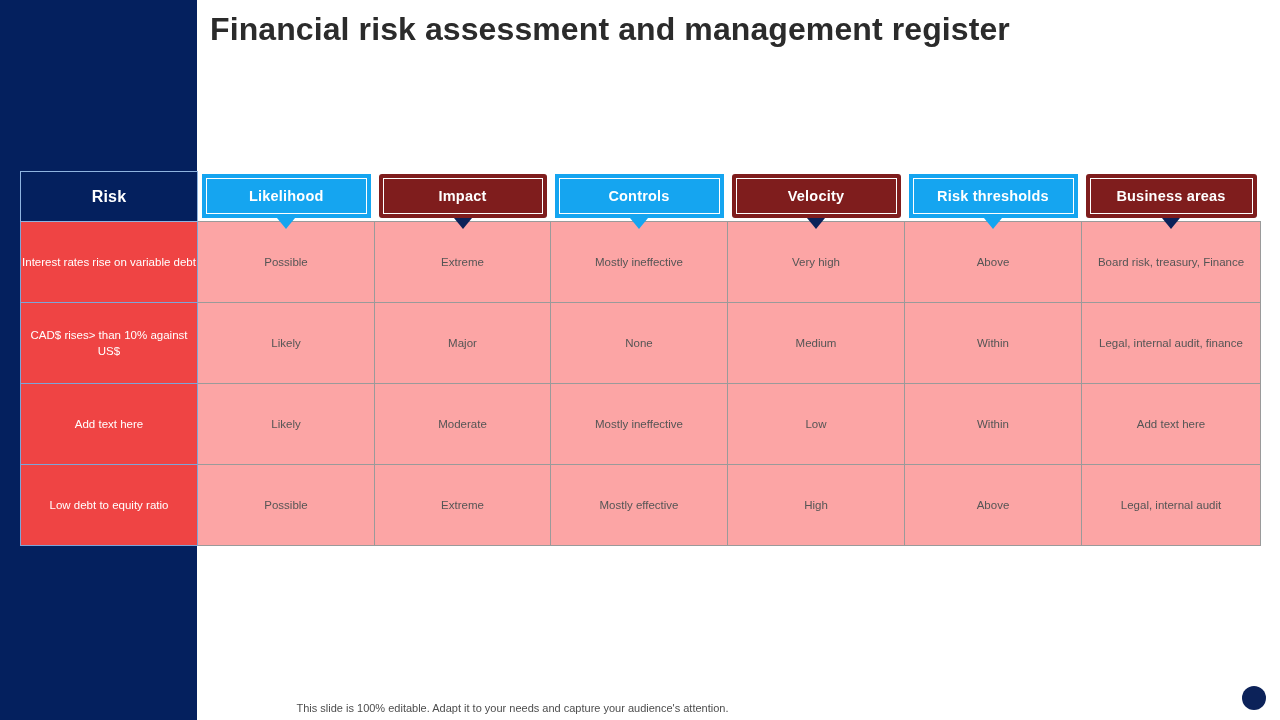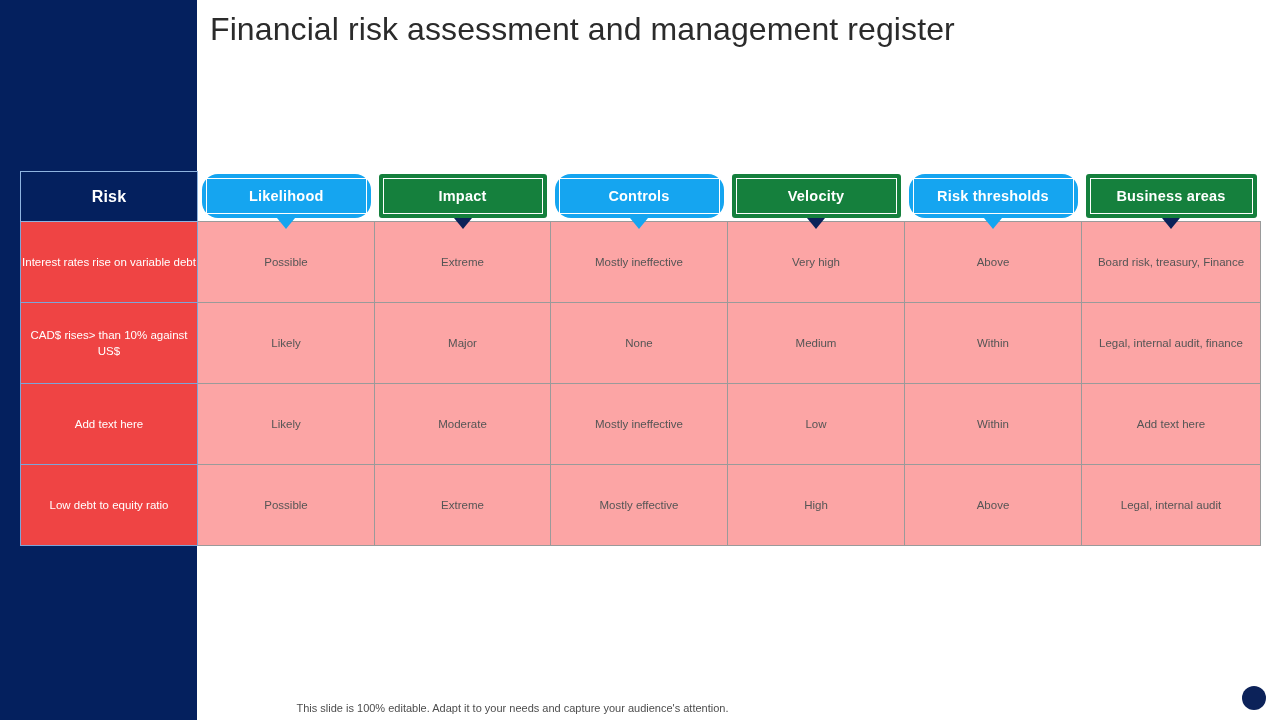--- a/index.html
+++ b/index.html
@@ -27,21 +27,21 @@
 
   
   #header {
     position: absolute;
     left: 210px;
     top: 8px;
     width: 1050px;
   }
   #slide-title {
     font-size: 32px;
-    font-weight: 400;
+    font-weight: 700;
     color: #2b2b2b;
     letter-spacing: .1px;
     line-height: 42px;
     margin: 0;
     white-space: nowrap;
   }
   #slide-subtitle {
     font-size: 10.5px;
     color: #4b4b4b;
     line-height: 15px;
@@ -84,39 +84,38 @@
   }
 
   .badge {
     position: relative;
     margin: 0 4px;
     height: 44px;
     display: flex;
     align-items: center;
     justify-content: center;
     box-sizing: border-box;
-    border-radius: 16px;
   }
   .badge .badge-inner {
     position: absolute;
     left: 4px; right: 4px; top: 4px; bottom: 4px;
     border: 1px solid #ffffff;
     box-sizing: border-box;
     pointer-events: none;
   }
   .badge .badge-label {
     position: relative;
     z-index: 2;
     color: #ffffff;
     font-size: 14.5px;
     font-weight: bold;
     letter-spacing: .2px;
   }
   .badge.blue  { background: #15a5f0; }
-  .badge.navy  { background: #15803d; border-radius: 3px; }
+  .badge.navy  { background: #7f1d1d; border-radius: 3px; }
 
   
   .pointer {
     position: absolute;
     left: 50%;
     bottom: -11px;
     transform: translateX(-50%);
     width: 0; height: 0;
     border-left: 9px solid transparent;
     border-right: 9px solid transparent;

